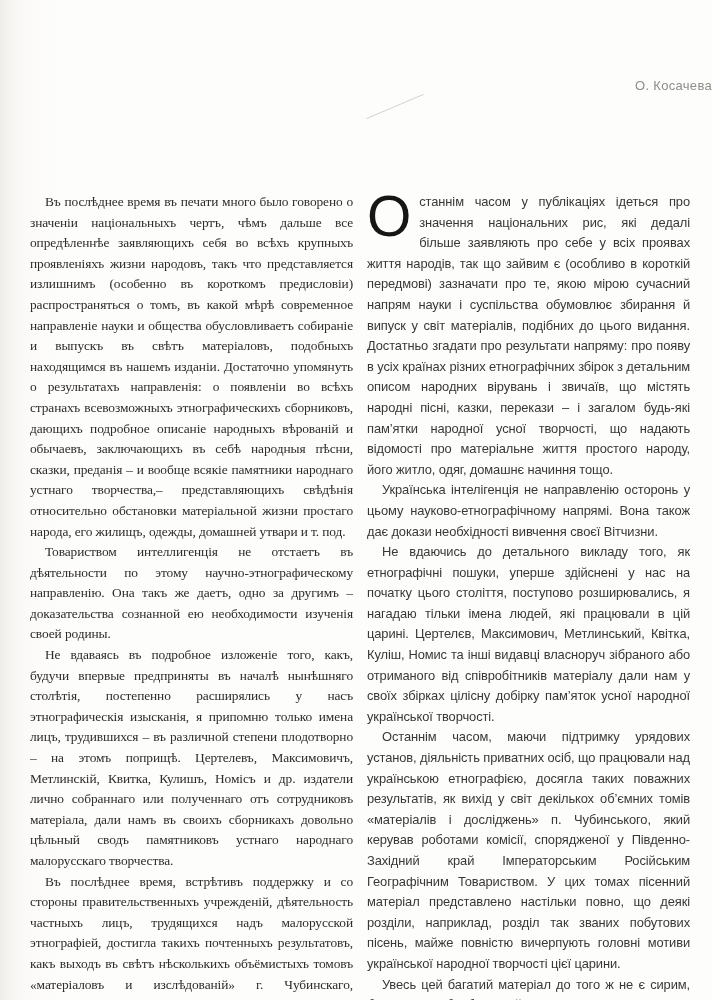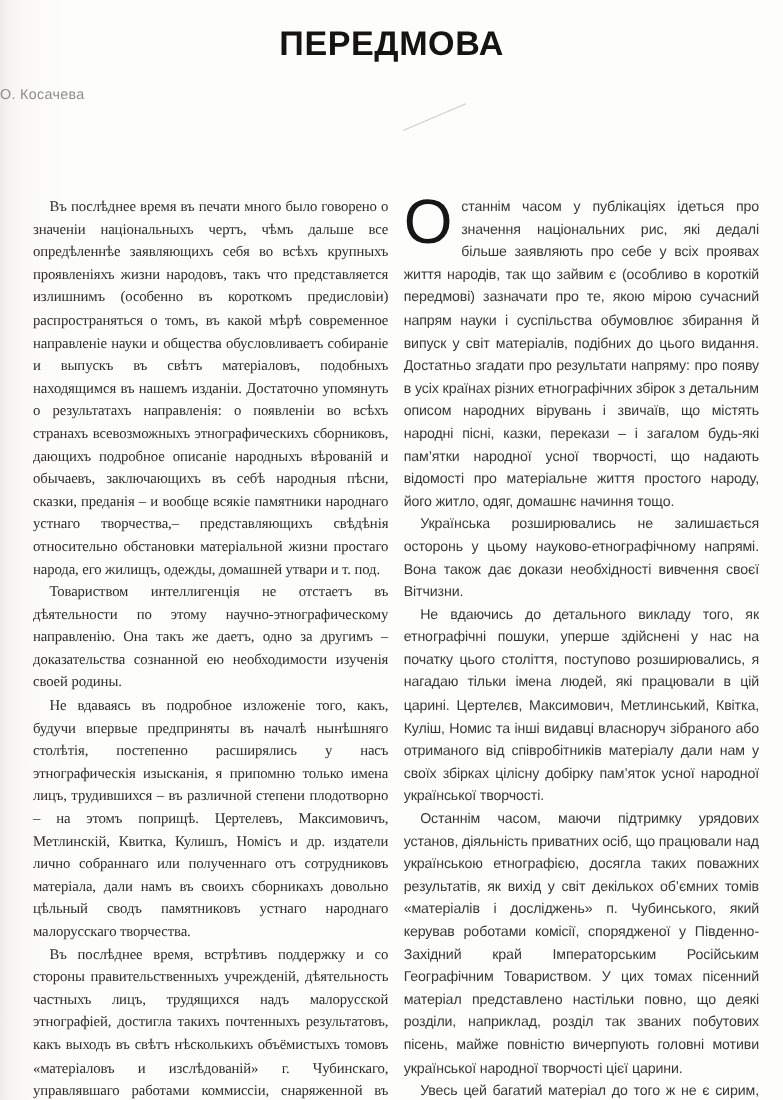--- a/index.html
+++ b/index.html
@@ -10,32 +10,32 @@
     position:relative; width:712px; height:1000px; overflow:hidden;
     background:linear-gradient(90deg,#edecE8 0px,#f6f5f2 10px,#fbfaf8 26px,#fdfdfb 60px,#fdfdfb 100%);
   }
 
   .page-title {
     position:absolute; top:22px; left:0; width:712px; text-align:center;
     font-family:"Liberation Sans", sans-serif; font-weight:700;
     font-size:31px; letter-spacing:0.5px; color:#151412;
   }
   .page-author {
-    position:absolute; top:78px; left:0; width:712px; text-align:left;
+    position:absolute; top:78px; left:0; width:712px; text-align:right;
     font-family:"Liberation Sans", sans-serif; font-size:13px;
     letter-spacing:0.3px; color:#8f8d89;
   }
 
   .fold-line {
     position:absolute; left:364px; top:106px; width:62px; height:1px;
     background:#c6c4bf; transform:rotate(-23deg); opacity:0.85;
   }
 
   .col {
-    position:absolute; top:178px; bottom:0; overflow:hidden;
+    position:absolute; top:192px; bottom:0; overflow:hidden;
     text-align:justify;
   }
   .col p { margin:0; text-indent:15px; }
   .col p.no-indent { text-indent:0; }
 
   .col-left {
     left:30px; width:323px;
     font-family:"Liberation Serif", serif;
     font-size:13.4px; line-height:20.6px; letter-spacing:-0.1px;
     color:#2e2b28;
@@ -53,37 +53,36 @@
     font-size:57px; line-height:45px;
     padding:2px 8px 0 0;
     color:#161616; font-weight:400;
   }
 </style>
 </head>
 <body>
 
 <div class="page">
 
-  <h1 class="page-title">ПЕРЕДМОВА</h1>
   <div class="page-author">О. Косачева</div>
 
   <div class="fold-line"></div>
 
   <div class="col col-left">
     <p>Въ послѣднее время въ печати много было говорено о значеніи національныхъ чертъ, чѣмъ дальше все опредѣленнѣе заявляющихъ себя во всѣхъ крупныхъ проявленіяхъ жизни народовъ, такъ что представляется излишнимъ (особенно въ короткомъ предисловіи) распространяться о томъ, въ какой мѣрѣ современное направленіе науки и общества обусловливаетъ собираніе и выпускъ въ свѣтъ матеріаловъ, подобныхъ находящимся въ нашемъ изданіи. Достаточно упомянуть о результатахъ направленія: о появленіи во всѣхъ странахъ всевозможныхъ этнографическихъ сборниковъ, дающихъ подробное описаніе народныхъ вѣрованій и обычаевъ, заключающихъ въ себѣ народныя пѣсни, сказки, преданія – и вообще всякіе памятники народнаго устнаго творчества,– представляющихъ свѣдѣнія относительно обстановки матеріальной жизни простаго народа, его жилищъ, одежды, домашней утвари и т. под.</p>
     <p>Товариством интеллигенція не отстаетъ въ дѣятельности по этому научно-этнографическому направленію. Она такъ же даетъ, одно за другимъ – доказательства сознанной ею необходимости изученія своей родины.</p>
     <p>Не вдаваясь въ подробное изложеніе того, какъ, будучи впервые предприняты въ началѣ нынѣшняго столѣтія, постепенно расширялись у насъ этнографическія изысканія, я припомню только имена лицъ, трудившихся – въ различной степени плодотворно – на этомъ поприщѣ. Цертелевъ, Максимовичъ, Метлинскій, Квитка, Кулишъ, Номісъ и др. издатели лично собраннаго или полученнаго отъ сотрудниковъ матеріала, дали намъ въ своихъ сборникахъ довольно цѣльный сводъ памятниковъ устнаго народнаго малорусскаго творчества.</p>
     <p>Въ послѣднее время, встрѣтивъ поддержку и со стороны правительственныхъ учрежденій, дѣятельность частныхъ лицъ, трудящихся надъ малорусской этнографіей, достигла такихъ почтенныхъ результатовъ, какъ выходъ въ свѣтъ нѣсколькихъ объёмистыхъ томовъ «матеріаловъ и изслѣдованій» г. Чубинскаго, управлявшаго работами коммиссіи, снаряженной въ Юго-Западный край Императорскимъ Русскимъ Географическимъ Обществомъ. Въ этихъ томахъ, между прочимъ, пѣсенный матеріалъ представленъ съ такой полнотой, что нѣкоторые отдѣлы, напр. разрядъ такъ называемыхъ бытовыхъ пѣсенъ почти совершенно исчерпываетъ главные мотивы украинскаго народнаго творчества этой отрасли.</p>
 
   </div>
 
   <div class="col col-right">
     <p class="no-indent">
       <span class="dropcap">О</span><span>станнім часом у публікаціях ідеться про значення національних рис, які дедалі більше заявляють про себе у всіх проявах життя народів, так що зайвим є (особливо в короткій передмові) зазначати про те, якою мірою сучасний напрям науки і суспільства обумовлює збирання й випуск у світ матеріалів, подібних до цього видання. Достатньо згадати про результати напряму: про появу в усіх країнах різних етнографічних збірок з детальним описом народних вірувань і звичаїв, що містять народні пісні, казки, перекази – і загалом будь-які пам’ятки народної усної творчості, що надають відомості про матеріальне життя простого народу, його житло, одяг, домашнє начиння тощо.</span>
     </p>
-    <p>Українська розширювались не залишається осторонь у цьому науково-етнографічному напрямі. Вона також дає докази необхідності вивчення своєї Вітчизни.</p>
+    <p>Українська інтелігенція не направленію осторонь у цьому науково-етнографічному напрямі. Вона також дає докази необхідності вивчення своєї Вітчизни.</p>
     <p>Не вдаючись до детального викладу того, як етнографічні пошуки, уперше здійснені у нас на початку цього століття, поступово розширювались, я нагадаю тільки імена людей, які працювали в цій царині. Цертелєв, Максимович, Метлинський, Квітка, Куліш, Номис та інші видавці власноруч зібраного або отриманого від співробітників матеріалу дали нам у своїх збірках цілісну добірку пам’яток усної народної української творчості.</p>
     <p>Останнім часом, маючи підтримку урядових установ, діяльність приватних осіб, що працювали над українською етнографією, досягла таких поважних результатів, як вихід у світ декількох об’ємних томів «матеріалів і досліджень» п. Чубинського, який керував роботами комісії, спорядженої у Південно-Західний край Імператорським Російським Географічним Товариством. У цих томах пісенний матеріал представлено настільки повно, що деякі розділи, наприклад, розділ так званих побутових пісень, майже повністю вичерпують головні мотиви української народної творчості цієї царини.</p>
     <p>Увесь цей багатий матеріал до того ж не є сирим, без жодної обробки. Майже одночасно з нещодавно виданим (п’ятим) томом згаданих «досліджень і матеріалів» з’явилися такі ґрунтовні праці, як «Збірка чумацьких пісень» Рудченка і перший том (а згодом перший випуск другого тому) «Історичних пісень малоросійського народу» Антоновича і Драгоманова. В обох виданнях – науково обґрунтовані пояснювальні тексти видавців.</p>
 
   </div>
 
 </div>
 
 </body></html>

